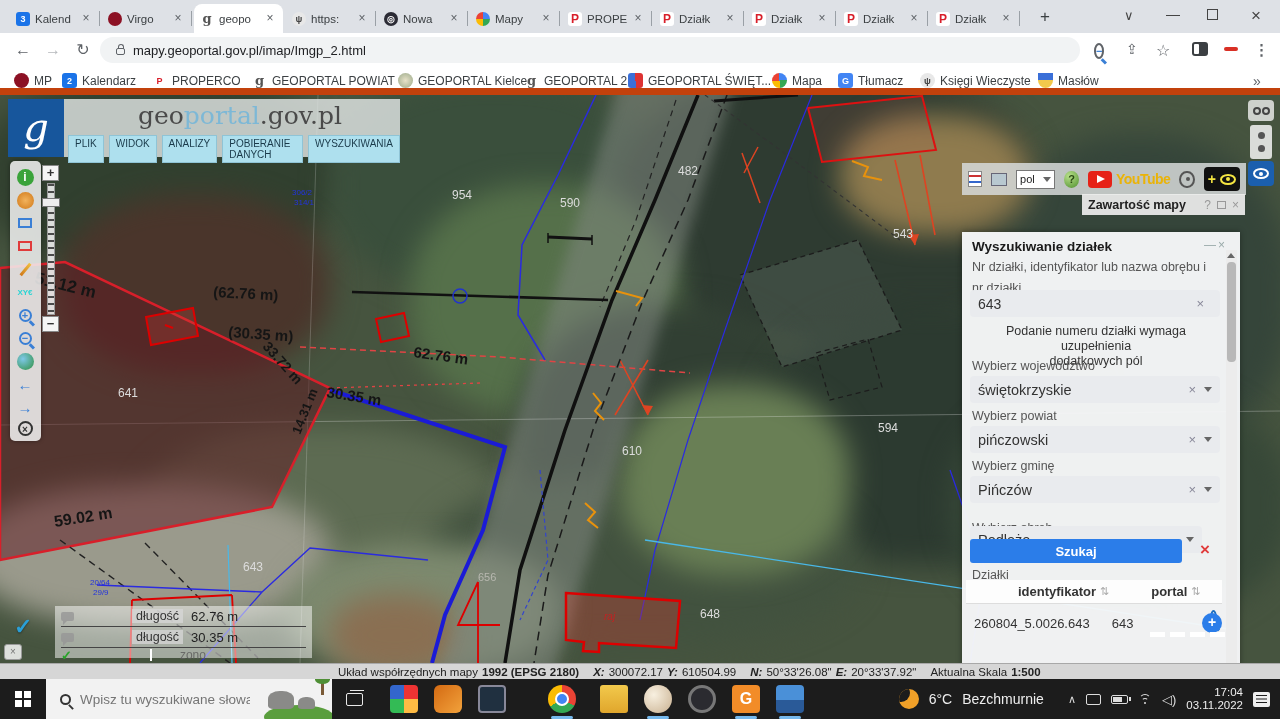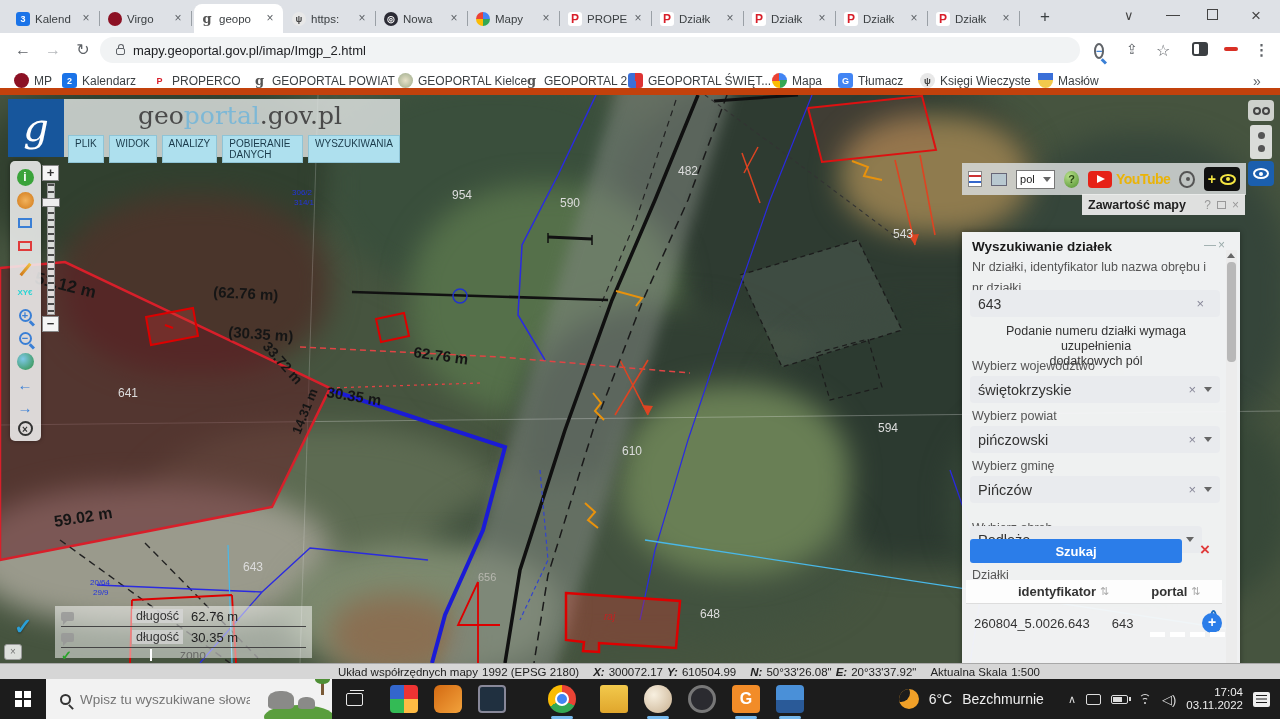--- a/index.html
+++ b/index.html
@@ -154,21 +154,21 @@
               text-shadow:0 1px 2px rgba(0,0,0,.4); }
   #mclose { position:absolute; left:4px; top:549px; width:18px; height:16px; background:rgba(248,248,248,.85);
             border:1px solid #999; border-radius:3px; color:#777; font-size:10px; text-align:center; line-height:14px; }
   #scaleseg { position:absolute; left:1150px; top:537px; display:flex; gap:5px; }
   #scaleseg i { width:15px; height:5px; background:#fff; }
 
   
   #statusbar { position:absolute; left:0; top:663px; width:1280px; height:16px; background:#d6d6d6;
                border-top:1px solid #a8a8a8; font-size:11.5px; color:#222; display:flex; align-items:center; }
   #statusbar span { margin-right:4px; }
-  #statusbar .b { font-weight:normal; } #statusbar .i { font-style:italic; font-weight:bold; }
+  #statusbar .b { font-weight:bold; } #statusbar .i { font-style:italic; font-weight:bold; }
   #statusbar .gap { margin-right:14px; }
 
   
   #taskbar { position:absolute; left:0; top:679px; width:1280px; height:40px; background:#1c1c1c; }
   #startbtn { position:absolute; left:0; top:0; width:46px; height:40px; display:flex; align-items:center; justify-content:center; }
   #winlogo { width:16px; height:16px; display:grid; grid-template-columns:7px 7px; grid-template-rows:7px 7px; gap:2px; }
   #winlogo i { background:#fff; }
   #tsearch { position:absolute; left:46px; top:0; width:286px; height:40px; background:#f2f2f2; display:flex; align-items:center; }
   #tsearch-magni { width:11px; height:11px; border:2px solid #333; border-radius:50%; position:relative; margin:0 9px 0 14px; }
   #tsearch-magni::after { content:""; position:absolute; right:-5px; bottom:-5px; width:6px; height:2px; background:#333; transform:rotate(45deg); }

